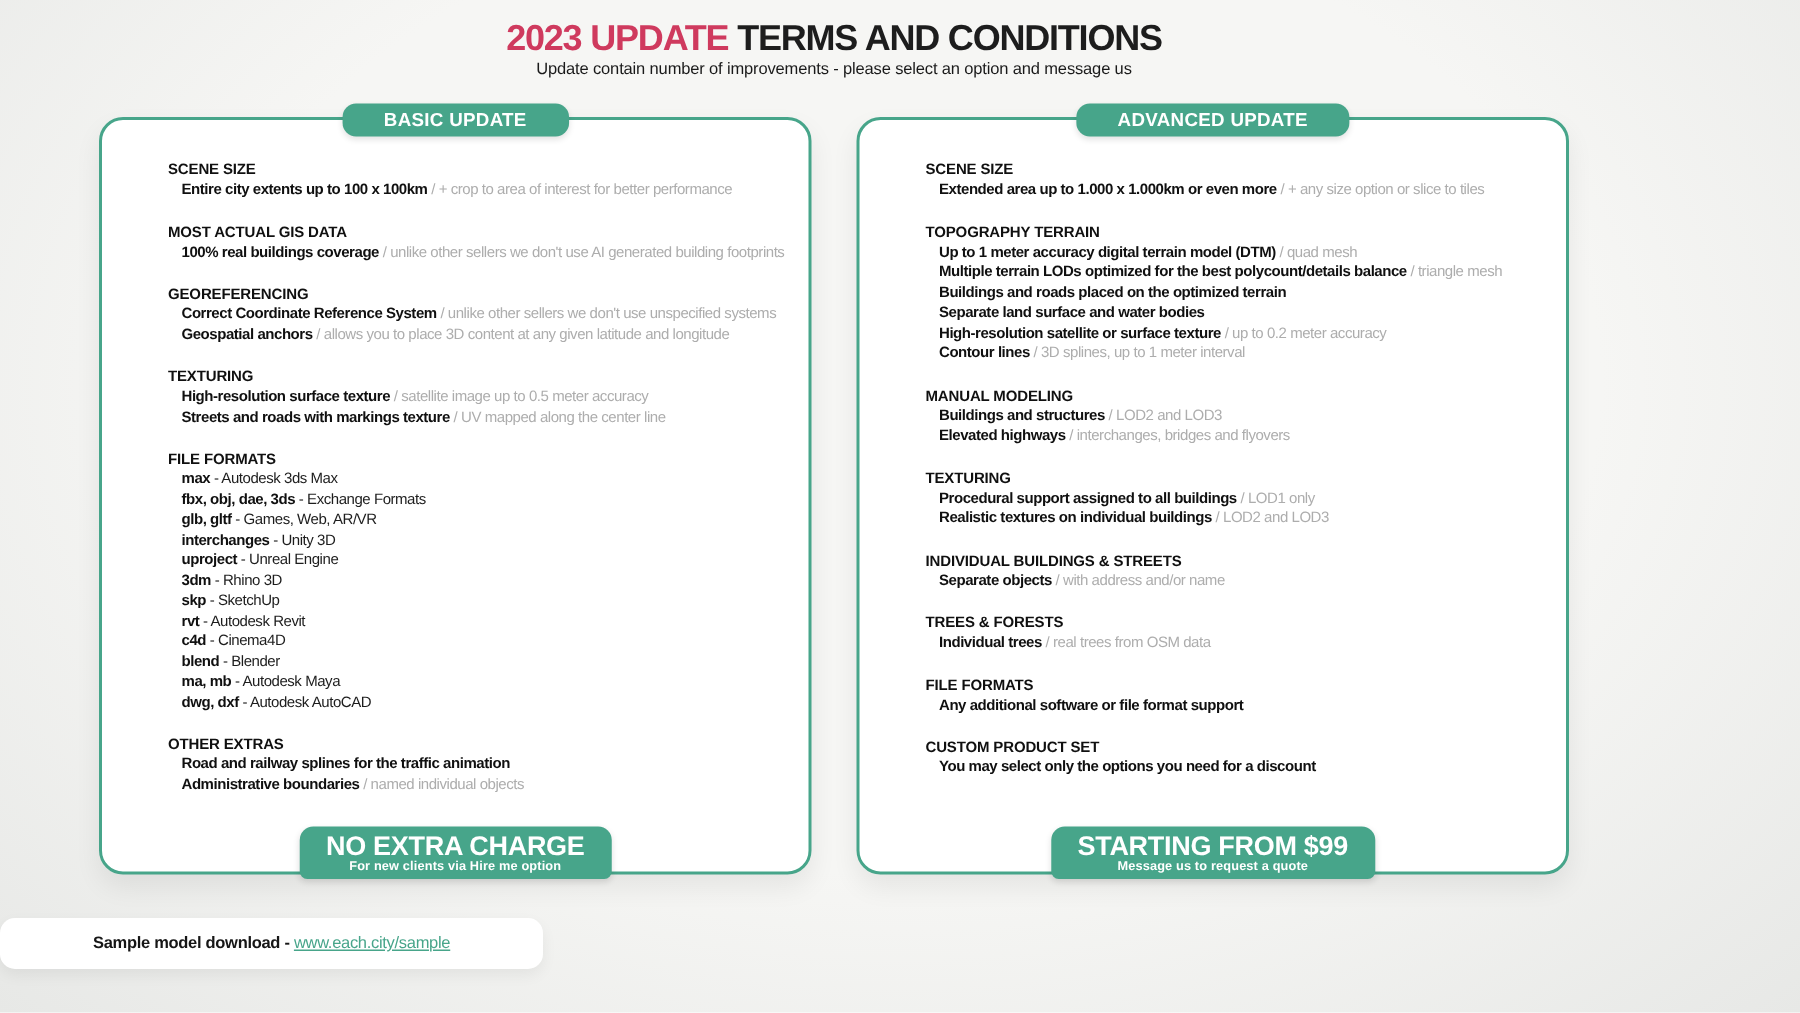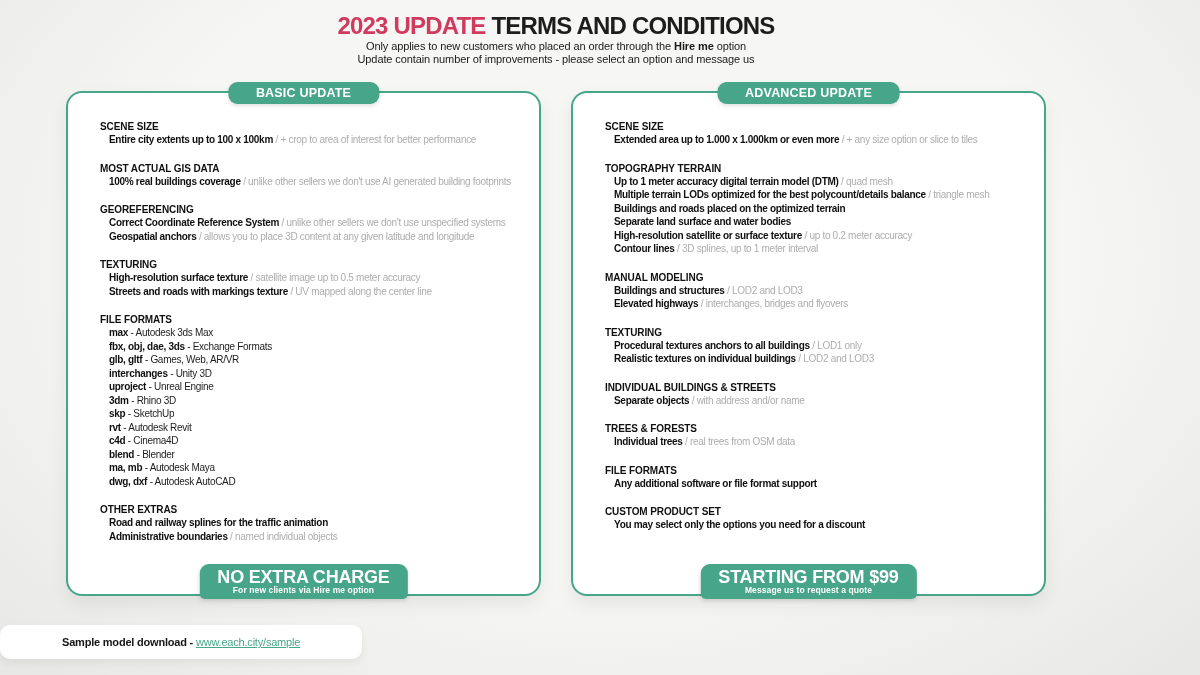--- a/index.html
+++ b/index.html
@@ -46,21 +46,21 @@
   }
   .badge-bottom{
     position:absolute;bottom:-5px;left:50%;transform:translateX(-50%);
     background:var(--green);color:#fff;text-align:center;white-space:nowrap;
     padding:5px 18px 4px;border-radius:9px 9px 5px 5px;
     box-shadow:0 2px 4px rgba(0,0,0,0.12);
   }
   .badge-bottom .bb-title{font-size:18px;font-weight:700;letter-spacing:-0.2px;line-height:16px;}
   .badge-bottom .bb-sub{font-size:8.5px;font-weight:700;letter-spacing:0.1px;line-height:10px;}
 
-  .panel-content{padding:27px 26px 0 32px;overflow:hidden;}
+  .panel-content{padding:27px 26px 0 32px;overflow:hidden;margin-left:12px;}
   .section{margin-bottom:15px;}
   .sec-heading{
     font-size:10px;font-weight:700;color:#101010;
     line-height:13px;letter-spacing:-0.1px;white-space:nowrap;
   }
   .item{
     font-size:10px;line-height:13.5px;padding-left:9px;
     white-space:nowrap;letter-spacing:-0.3px;
   }
   .item .lead{font-weight:700;color:#101010;}
@@ -78,21 +78,20 @@
   .pill .pill-text{font-weight:700;color:#161616;}
   .pill a{color:var(--green);text-decoration:underline;font-weight:400;cursor:pointer;}
 </style>
 </head>
 <body>
 
 <div class="page">
 
   <header class="header">
     <h1 class="title"><span class="accent">2023 UPDATE</span><span> TERMS AND CONDITIONS</span></h1>
-    <p class="subtitle"><span>Only applies to new customers who placed an order through the </span><b>Hire me</b><span> option</span></p>
     <p class="subtitle">Update contain number of improvements - please select an option and message us</p>
   </header>
 
   <main class="panels">
 
     <section class="panel">
       <div class="badge-top">BASIC UPDATE</div>
       <div class="panel-content">
           <div class="section">
             <div class="sec-heading">SCENE SIZE</div>
@@ -155,21 +154,21 @@
             <div class="item"><span class="lead">High-resolution satellite or surface texture</span><span class="note"> / up to 0.2 meter accuracy</span></div>
             <div class="item"><span class="lead">Contour lines</span><span class="note"> / 3D splines, up to 1 meter interval</span></div>
           </div>
           <div class="section">
             <div class="sec-heading">MANUAL MODELING</div>
             <div class="item"><span class="lead">Buildings and structures</span><span class="note"> / LOD2 and LOD3</span></div>
             <div class="item"><span class="lead">Elevated highways</span><span class="note"> / interchanges, bridges and flyovers</span></div>
           </div>
           <div class="section">
             <div class="sec-heading">TEXTURING</div>
-            <div class="item"><span class="lead">Procedural textures anchors to all buildings</span><span class="note"> / LOD1 only</span></div>
+            <div class="item"><span class="lead">Procedural support assigned to all buildings</span><span class="note"> / LOD1 only</span></div>
             <div class="item"><span class="lead">Realistic textures on individual buildings</span><span class="note"> / LOD2 and LOD3</span></div>
           </div>
           <div class="section">
             <div class="sec-heading">INDIVIDUAL BUILDINGS &amp; STREETS</div>
             <div class="item"><span class="lead">Separate objects</span><span class="note"> / with address and/or name</span></div>
           </div>
           <div class="section">
             <div class="sec-heading">TREES &amp; FORESTS</div>
             <div class="item"><span class="lead">Individual trees</span><span class="note"> / real trees from OSM data</span></div>
           </div>

